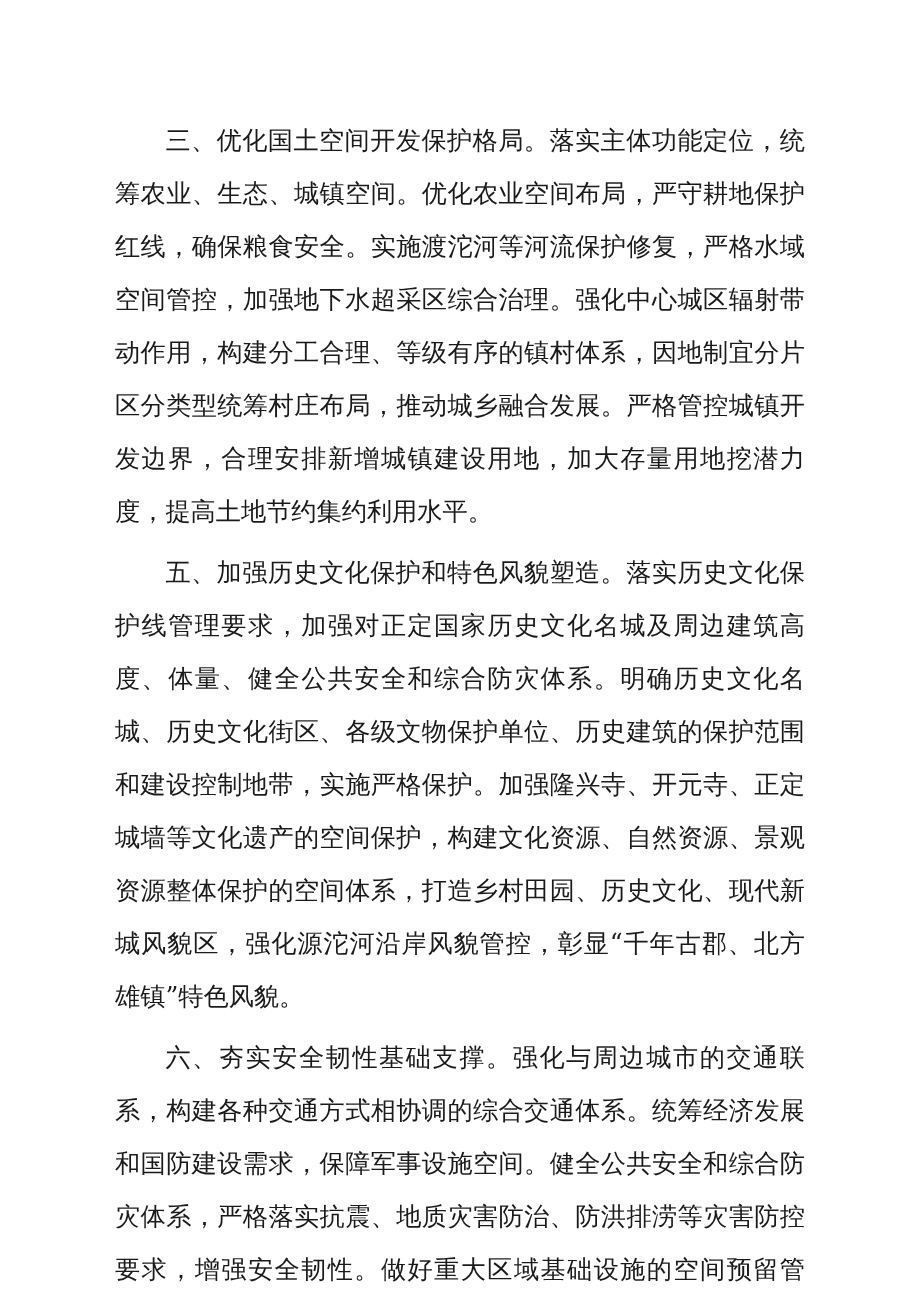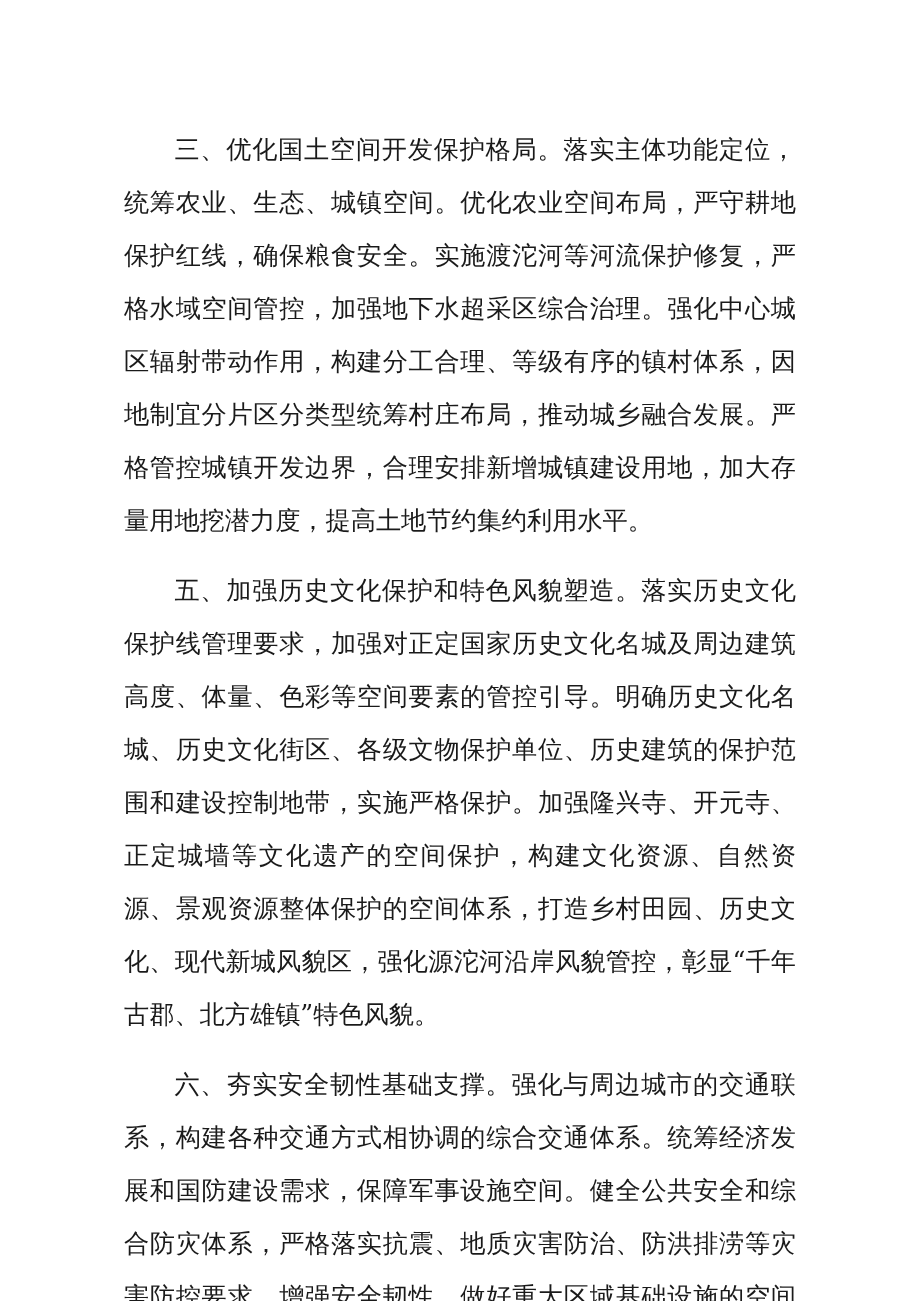--- a/index.html
+++ b/index.html
@@ -19,36 +19,36 @@
     height: 1301px;
     background: #ffffff;
   }
   #doc-body {
     position: absolute;
     left: 107px;
     top: 106px;
     width: 706px;
   }
   p.para {
-    margin: 17px;
+    margin: 8px;
     padding: 0;
     font-size: 25.2px;
     line-height: 53px;
     color: #1a1a1a;
     text-align: justify;
     text-justify: inter-ideograph;
     text-indent: 2em;
     letter-spacing: 0px;
     font-weight: 400;
     -webkit-font-smoothing: antialiased;
     text-rendering: optimizeLegibility;
   }
 </style>
 </head>
 <body>
 
 <div id="page">
   <div id="doc-body">
     <p class="para">三、优化国土空间开发保护格局。落实主体功能定位，统筹农业、生态、城镇空间。优化农业空间布局，严守耕地保护红线，确保粮食安全。实施渡沱河等河流保护修复，严格水域空间管控，加强地下水超采区综合治理。强化中心城区辐射带动作用，构建分工合理、等级有序的镇村体系，因地制宜分片区分类型统筹村庄布局，推动城乡融合发展。严格管控城镇开发边界，合理安排新增城镇建设用地，加大存量用地挖潜力度，提高土地节约集约利用水平。</p>
-    <p class="para">五、加强历史文化保护和特色风貌塑造。落实历史文化保护线管理要求，加强对正定国家历史文化名城及周边建筑高度、体量、色彩等空间要素的管控引导。明确历史文化名城、历史文化街区、各级文物保护单位、历史建筑的保护范围和建设控制地带，实施严格保护。加强隆兴寺、开元寺、正定城墙等文化遗产的空间保护，构建文化资源、自然资源、景观资源整体保护的空间体系，打造乡村田园、历史文化、现代新城风貌区，强化源沱河沿岸风貌管控，彰显“千年古郡、北方雄镇”特色风貌。</p>
+    <p class="para">五、加强历史文化保护和特色风貌塑造。落实历史文化保护线管理要求，加强对正定国家历史文化名城及周边建筑高度、体量、健全公共安全和综合防灾体系。明确历史文化名城、历史文化街区、各级文物保护单位、历史建筑的保护范围和建设控制地带，实施严格保护。加强隆兴寺、开元寺、正定城墙等文化遗产的空间保护，构建文化资源、自然资源、景观资源整体保护的空间体系，打造乡村田园、历史文化、现代新城风貌区，强化源沱河沿岸风貌管控，彰显“千年古郡、北方雄镇”特色风貌。</p>
     <p class="para">六、夯实安全韧性基础支撑。强化与周边城市的交通联系，构建各种交通方式相协调的综合交通体系。统筹经济发展和国防建设需求，保障军事设施空间。健全公共安全和综合防灾体系，严格落实抗震、地质灾害防治、防洪排涝等灾害防控要求，增强安全韧性。做好重大区域基础设施的空间预留管控，统筹传统和</p>
   </div>
 </div>
 
 </body></html>

